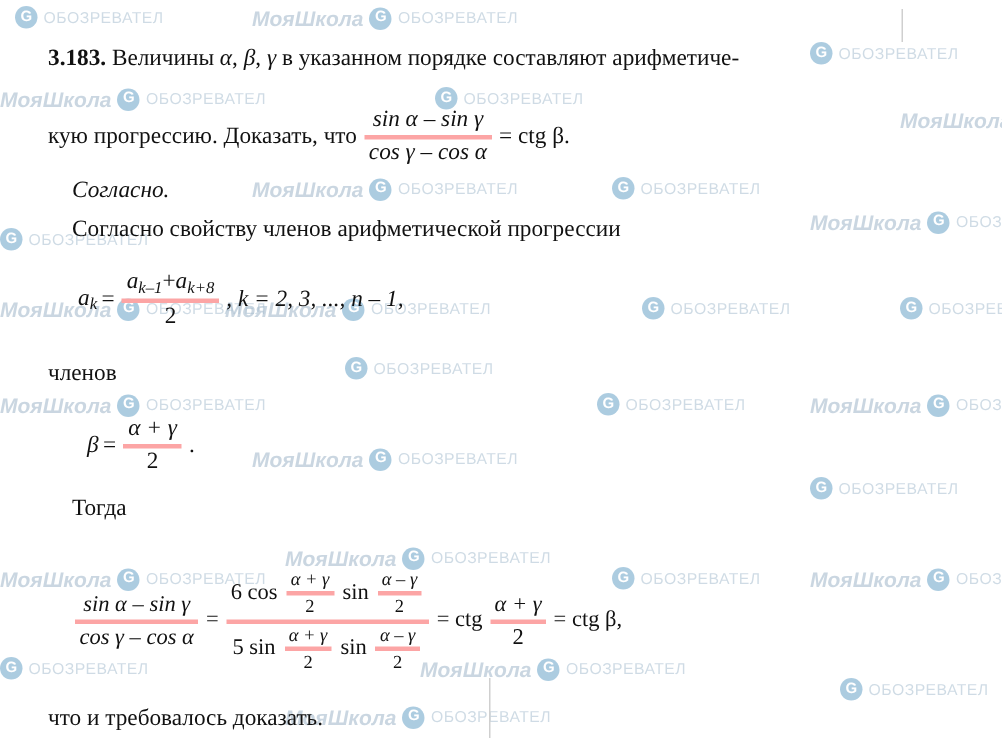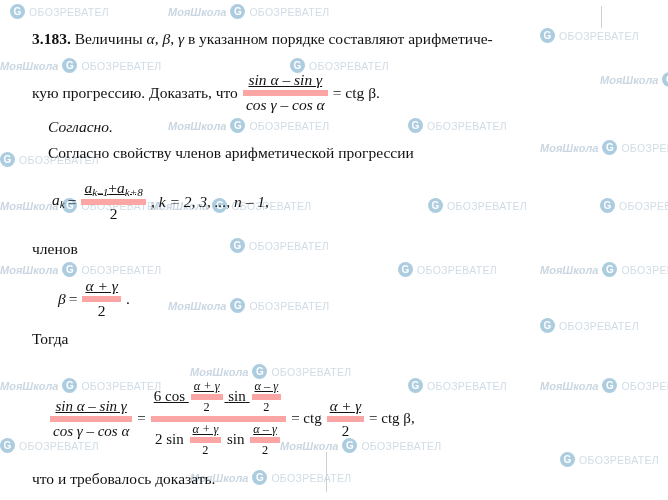--- a/index.html
+++ b/index.html
@@ -27,21 +27,21 @@
     position: absolute;
     display: flex;
     align-items: center;
     gap: 4px;
     white-space: nowrap;
     opacity: 0.55;
     font-family: "Liberation Sans", sans-serif;
   }
   .wm .wm-school {
     color: #9fb6c9;
-    font-size: 11px;
+    font-size: 14px;
     font-weight: bold;
     font-style: italic;
     letter-spacing: 0px;
   }
   .wm .wm-ball {
     width: 15px;
     height: 15px;
     border-radius: 50%;
     background: #6aa3c8;
     color: #ffffff;
@@ -78,22 +78,21 @@
   .frac {
     display: inline-block;
     vertical-align: middle;
     text-align: center;
     line-height: 1.08;
     margin: 0 2px;
   }
   .frac .num {
     display: block;
     padding: 0 3px 1px 3px;
-    border-bottom: 6px solid #fca5a5;
-    text-decoration: underline;
+    border-bottom: 3px solid #fca5a5;
   }
   .frac .den {
     display: block;
     padding: 1px 3px 0 3px;
   }
   .small-frac { font-size: 0.82em; }
 
   .eqrow {
     display: flex;
     align-items: center;
@@ -275,21 +274,21 @@
   <div class="line eqrow" style="left:58px; top:278px;">
     <span class="it">β</span>
     <span>=</span>
     <span class="frac">
       <span class="num it">α + γ</span>
       <span class="den">2</span>
     </span>
     <span>.</span>
   </div>
 
-  <div class="line" style="left:32px; top:330px;font-family:Liberation Serif, serif;">Тогда</div>
+  <div class="line" style="left:48px; top:330px;font-family:Liberation Serif, serif;">Тогда</div>
 
   <div class="line eqrow" style="left:48px; top:380px; font-size:15px;">
     <span class="frac">
       <span class="num it">sin α – sin γ</span>
       <span class="den it">cos γ – cos α</span>
     </span>
     <span>=</span>
 
     <span class="frac">
       <span class="num">
@@ -298,21 +297,21 @@
           <span class="num it">α + γ</span>
           <span class="den">2</span>
         </span>
         <span>sin</span>
         <span class="frac small-frac">
           <span class="num it">α – γ</span>
           <span class="den">2</span>
         </span>
       </span>
       <span class="den">
-        <span>2 sin</span>
+        <span>5 sin</span>
         <span class="frac small-frac">
           <span class="num it">α + γ</span>
           <span class="den">2</span>
         </span>
         <span>sin</span>
         <span class="frac small-frac">
           <span class="num it">α – γ</span>
           <span class="den">2</span>
         </span>
       </span>

